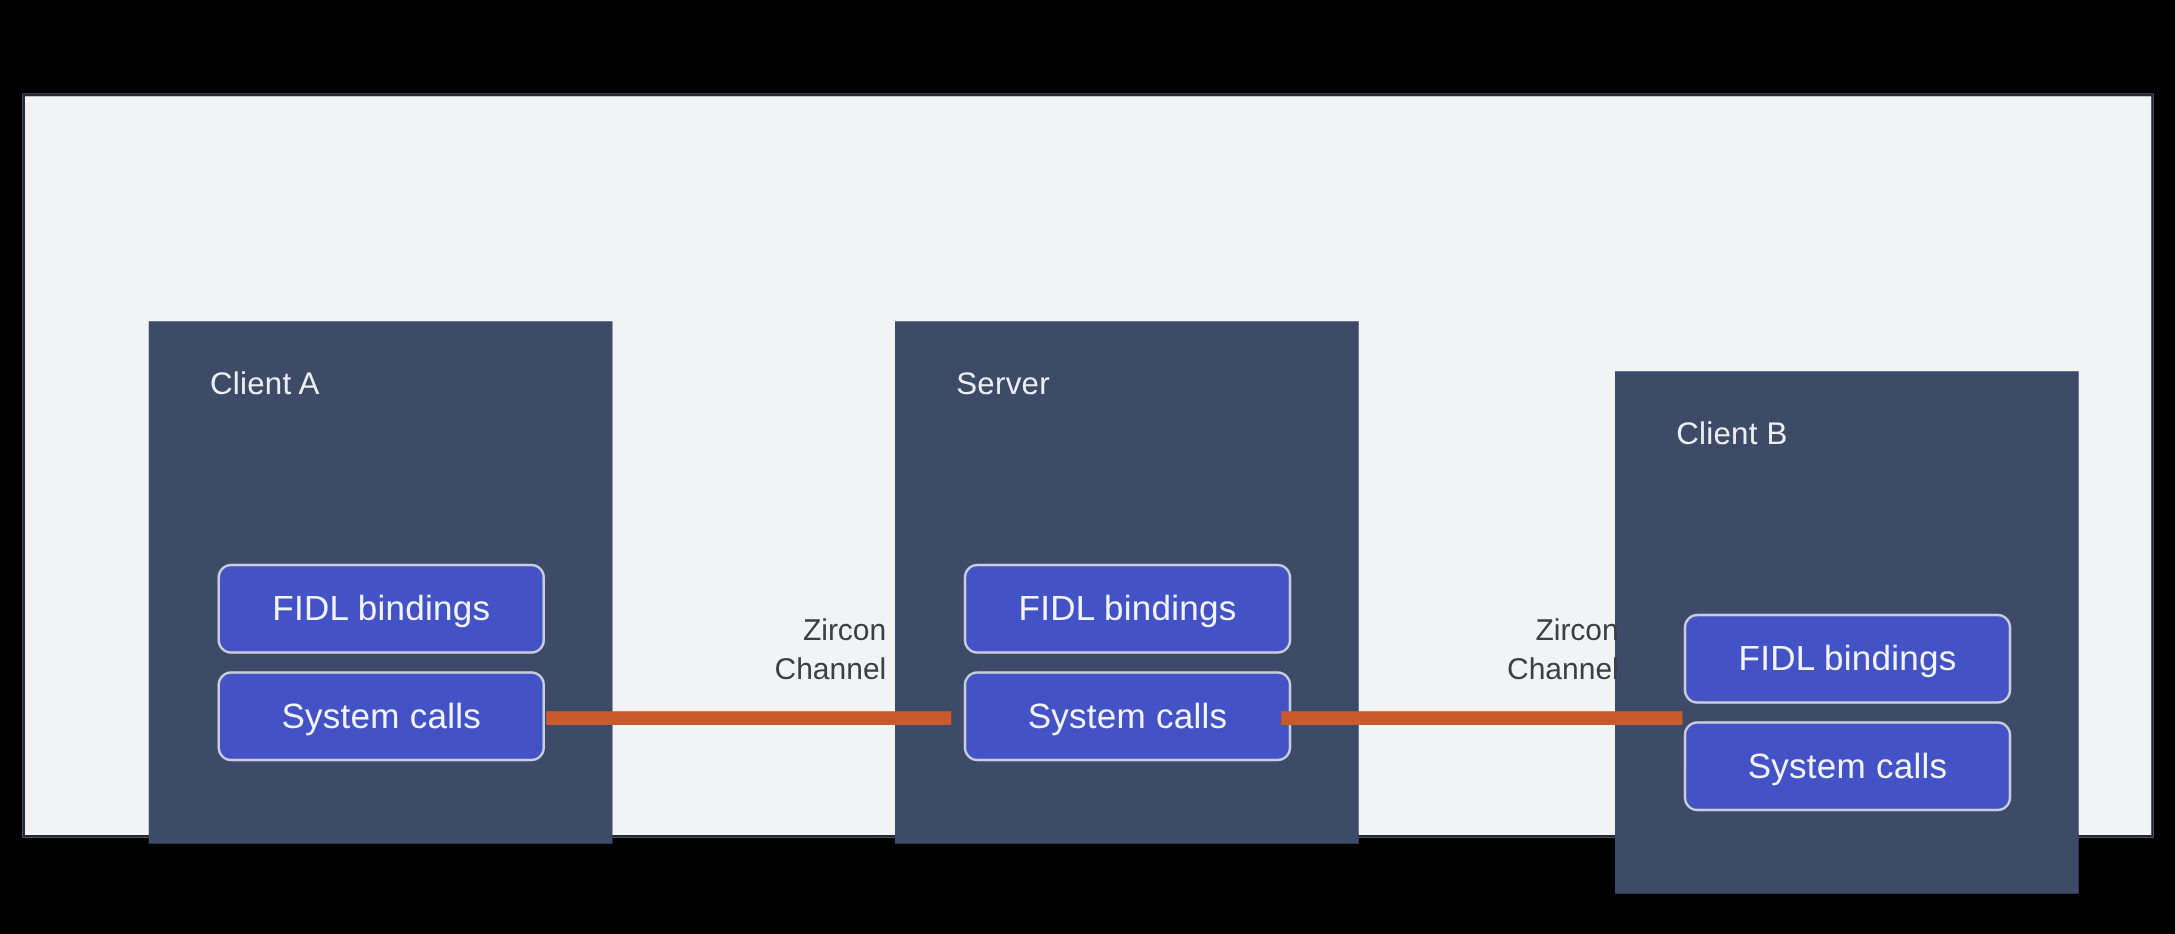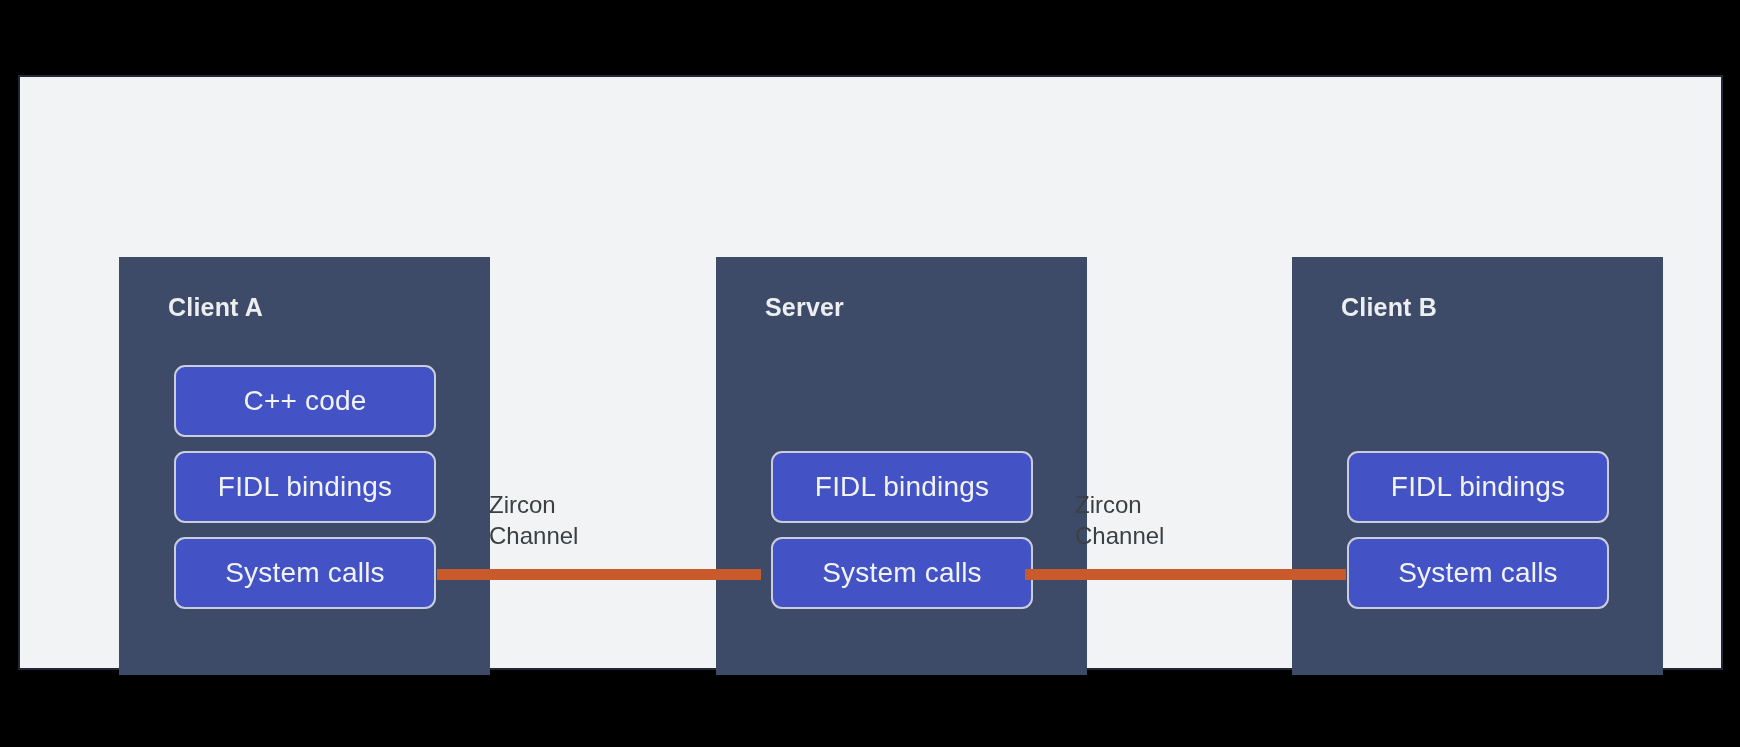--- a/index.html
+++ b/index.html
@@ -27,31 +27,30 @@
   }
   .panel {
     position: absolute;
     top: 180px;
     width: 371px;
     height: 418px;
     background: var(--panel_bg, #3E4B68);
   }
   #panel-client-a { left: 99px; }
   #panel-server   { left: 696px; }
-  #panel-client-b { left: 1272px; }
+  #panel-client-b { left: 1272px; margin-top: 40px; }
   .panel-title {
     position: absolute;
     left: 49px;
     top: 36px;
     font-size: 25px;
     line-height: 28px;
     color: var(--title_text, #ECEEF1);
     letter-spacing: 0.2px;
     white-space: nowrap;
-    font-weight: bold;
   }
   .layer-box {
     position: absolute;
     left: 55px;
     width: 262px;
     height: 72px;
     box-sizing: border-box;
     background: var(--layer_bg, #4353C6);
     border: 2px solid var(--layer_border, #CACEDA);
     border-radius: 11px;
@@ -71,38 +70,37 @@
     top: 492px;
     height: 11px;
     background: var(--channel_line, #C85A2C);
   }
   #channel-line-left  { left: 417px;  width: 324px; }
   #channel-line-right { left: 1005px; width: 321px; }
   .channel-label {
     position: absolute;
     top: 412px;
     width: 220px;
-    text-align: left;
+    text-align: right;
     font-size: 24px;
     line-height: 31px;
     color: var(--channel_text, #3C4043);
     white-space: pre-line;
   }
   #channel-label-left  { left: 469px; }
   #channel-label-right { left: 1055px; }
 </style>
 </head>
 <body>
 
 <div id="stage">
   <div class="canvas">
 
     <div class="panel" id="panel-client-a">
       <div class="panel-title">Client A</div>
-      <div class="layer-box layer-0">C++ code</div>
       <div class="layer-box layer-1">FIDL bindings</div>
       <div class="layer-box layer-2">System calls</div>
     </div>
 
     <div class="panel" id="panel-server">
       <div class="panel-title">Server</div>
       <div class="layer-box layer-1">FIDL bindings</div>
       <div class="layer-box layer-2">System calls</div>
     </div>
 

